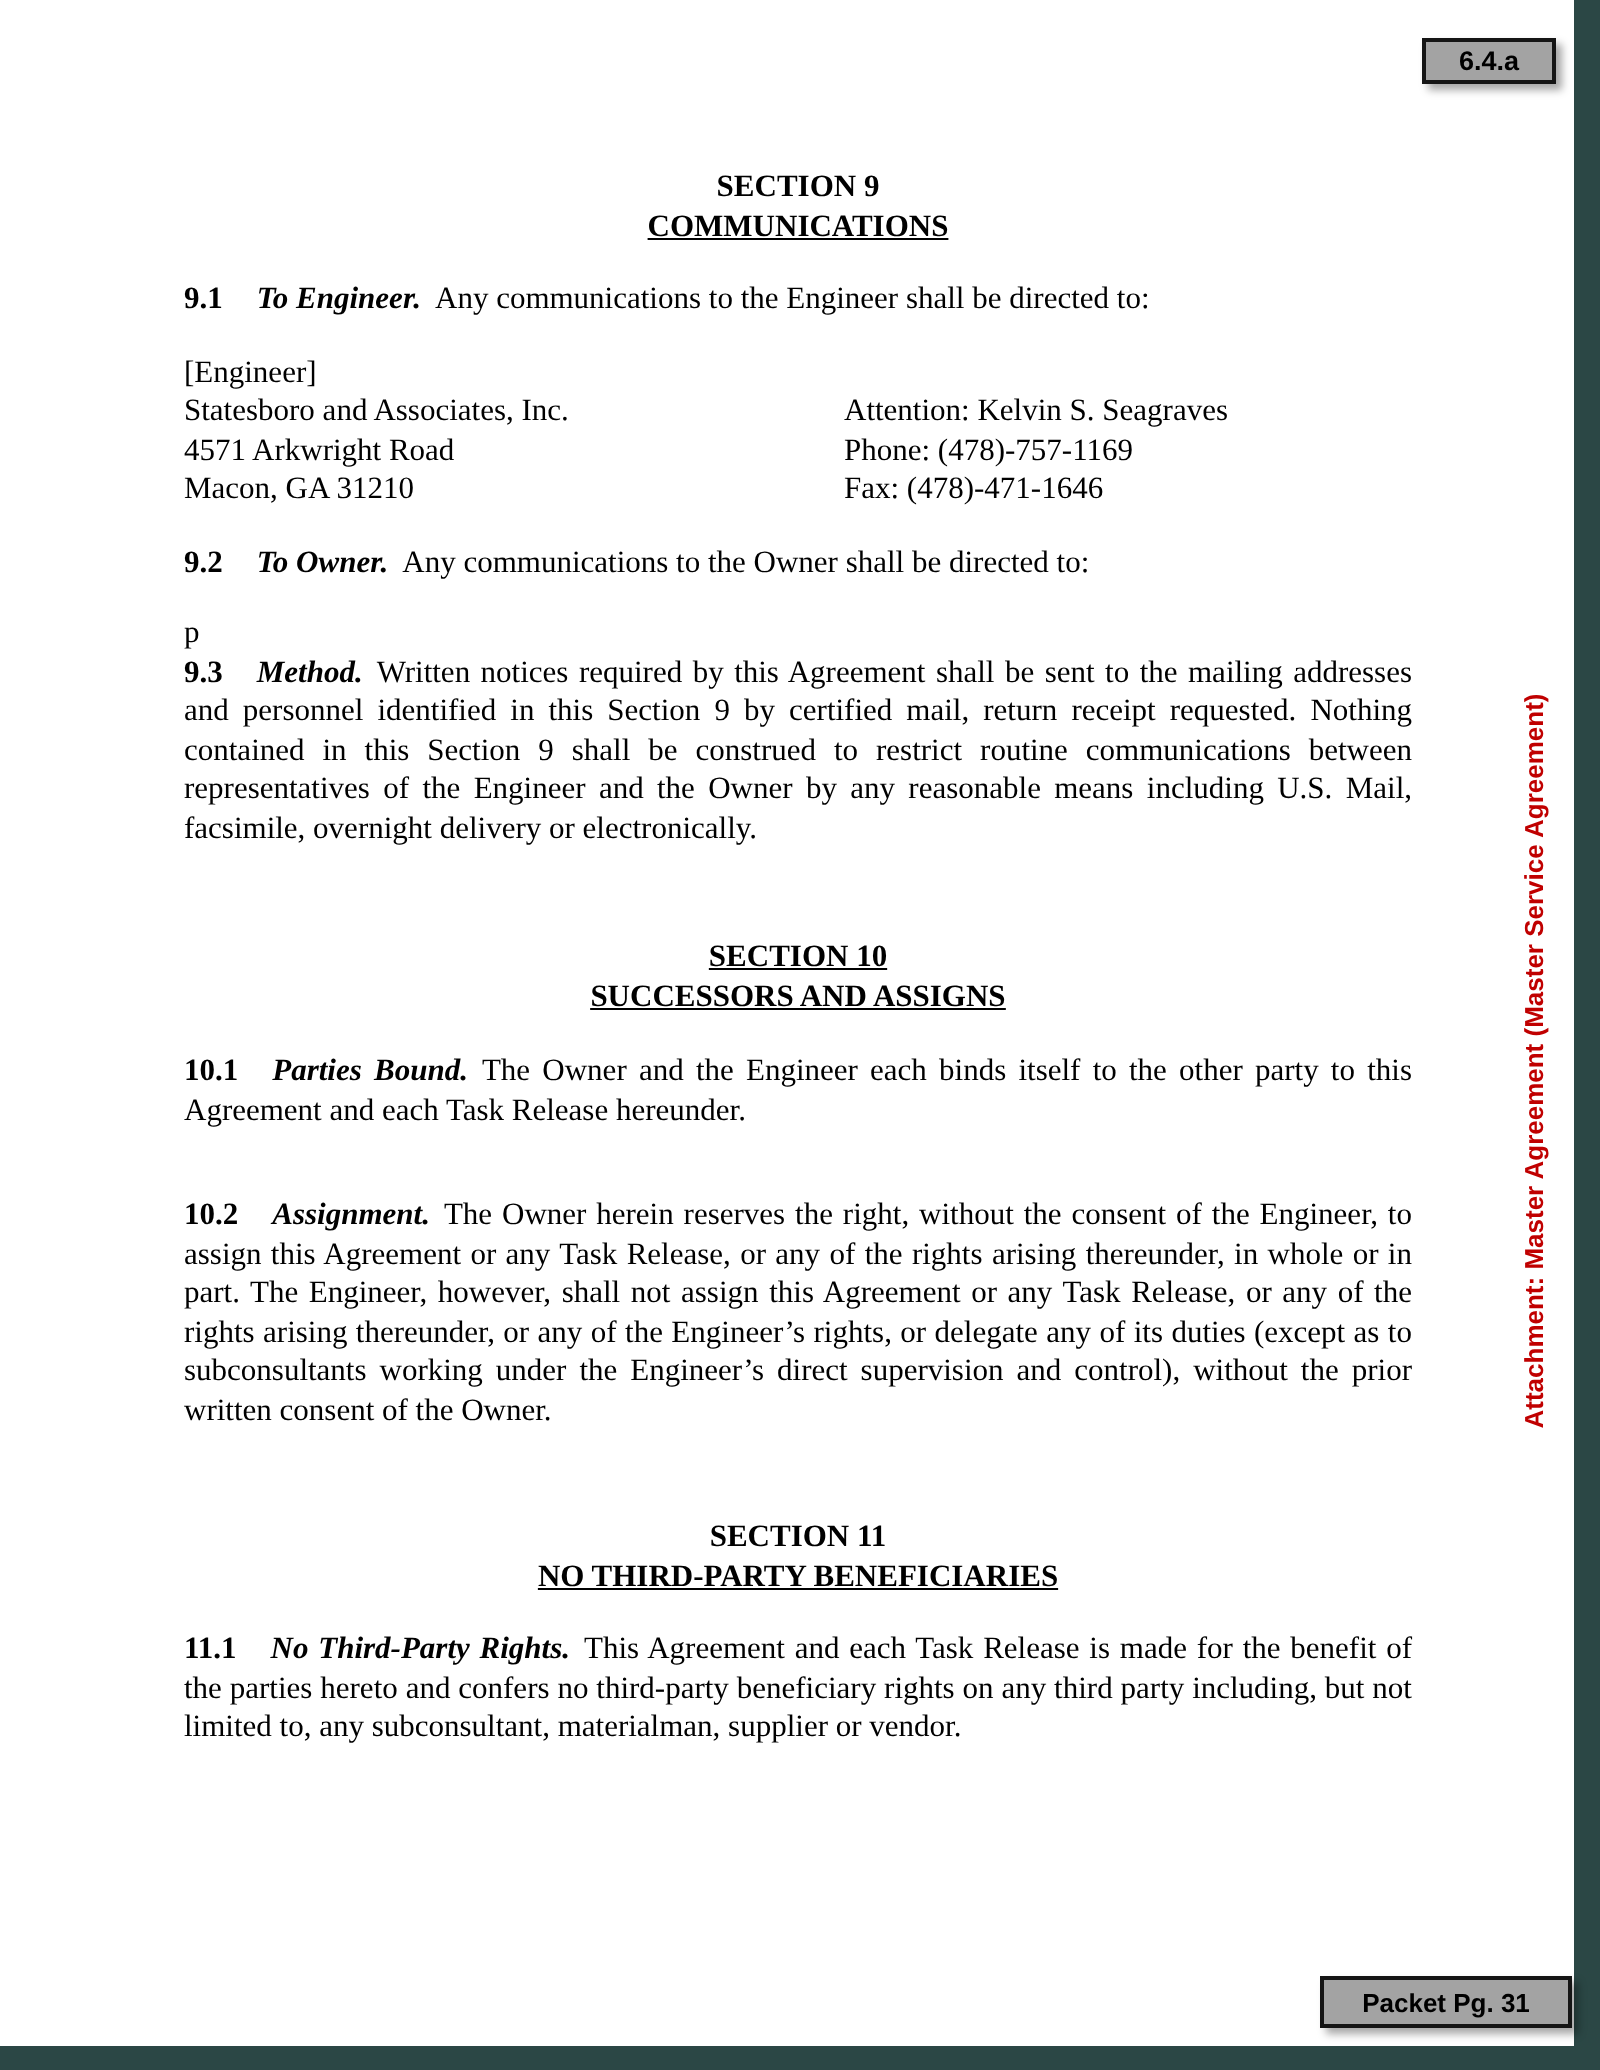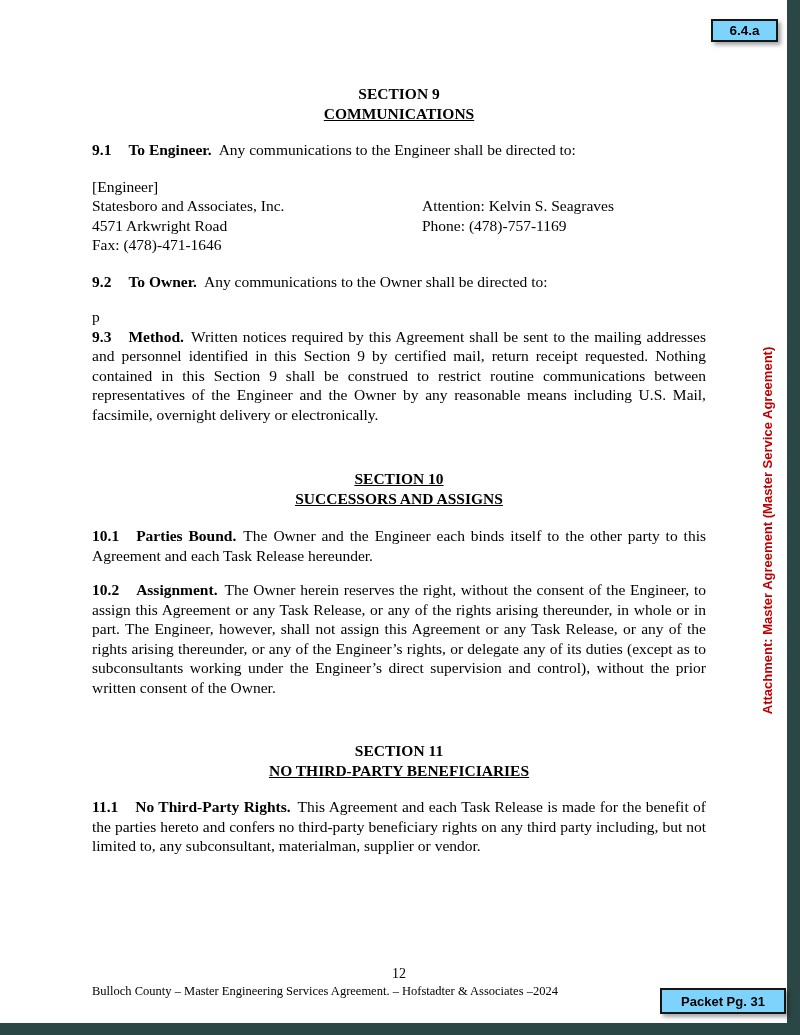--- a/index.html
+++ b/index.html
@@ -5,21 +5,21 @@
   * { margin:0; padding:0; box-sizing:border-box; }
   html,body { background:#e8e8e8; }
   body { width:800px; height:1035px; font-family:"Liberation Serif","DejaVu Serif",serif; color:#000; }
   .sheet { position:relative; width:800px; height:1035px; background:#ffffff; overflow:hidden; }
 
   
   .strip-right  { position:absolute; top:0; right:0; width:13px; height:100%; background:#2b4745; }
   .strip-bottom { position:absolute; left:0; bottom:0; width:100%; height:12px; background:#2b4745; }
 
   
-  .badge { position:absolute; background:#7dd3fc; border:2px solid #151515;
+  .badge { position:absolute; background:#a3a3a3; border:2px solid #151515;
            font-family:"Liberation Sans","DejaVu Sans",sans-serif; font-weight:bold;
            display:flex; align-items:center; justify-content:center;
            box-shadow:3px 3px 4px rgba(0,0,0,0.35); }
   .corner-badge { top:19px; right:22px; width:67px; height:23px; font-size:13.5px; }
   .packet-badge { right:14px; bottom:21px; width:126px; height:26px; font-size:13px; }
 
   
   .sidebar-text { position:absolute; left:567px; top:522px; width:400px; height:17px;
                   line-height:17px; text-align:center; transform:rotate(-90deg);
                   font-family:"Liberation Sans","DejaVu Sans",sans-serif; font-weight:bold;
@@ -30,21 +30,21 @@
              font-size:15.5px; line-height:19.5px; }
   .sh { text-align:center; font-weight:bold; }
   .sh .h-sub { text-decoration:underline; }
   .sh-9  { margin-bottom:17px; }
   .sh-10 { margin-top:45px; margin-bottom:18px;text-decoration:underline; }
   .sh-11 { margin-top:44px; margin-bottom:17px; }
 
   .para { margin:0; }
   .justify { text-align:justify; }
   .pnum  { font-weight:bold; margin-right:17px; }
-  .plabel{ font-weight:bold; margin-right:7px; }
+  .plabel{ font-weight:bold; margin-right:7px;font-style:italic; }
 
   .p91 { margin-bottom:17px; }
   .addr { margin-bottom:17px; }
   .addr-row { display:flex; }
   .addr-left { width:330px; }
   .addr-right { flex:1; }
   .p92 { margin-bottom:16px; }
   .stray { line-height:19.5px; }
 
   
@@ -74,55 +74,52 @@
       <div class="addr-tag">[Engineer]</div>
       <div class="addr-row">
         <div class="addr-left">Statesboro and Associates, Inc.</div>
         <div class="addr-right">Attention:  Kelvin S. Seagraves</div>
       </div>
       <div class="addr-row">
         <div class="addr-left">4571 Arkwright Road</div>
         <div class="addr-right">Phone: (478)-757-1169</div>
       </div>
       <div class="addr-row">
+        <div class="addr-left">Macon, GA  31210</div>
         <div class="addr-right">Fax:    (478)-471-1646</div>
       </div>
     </div>
 
     <p class="para p92"><span class="pnum">9.2</span><span class="plabel">To Owner.</span><span>Any communications to the Owner shall be directed to:</span></p>
 
 
     <div class="stray">p</div>
 
     <p class="para justify"><span class="pnum">9.3</span><span class="plabel">Method.</span><span>Written notices required by this Agreement shall be sent to the mailing addresses and personnel identified in this Section 9 by certified mail, return receipt requested.  Nothing contained in this Section 9 shall be construed to restrict routine communications between representatives of the Engineer and the Owner by any reasonable means including U.S. Mail, facsimile, overnight delivery or electronically.</span></p>
 
     <div class="sh sh-10">
       <div class="h-title">SECTION 10</div>
       <div class="h-sub">SUCCESSORS AND ASSIGNS</div>
     </div>
 
-    <p class="para justify" style="margin-bottom:15px;"><span class="pnum">10.1</span><span class="plabel">Parties Bound.</span><span>The Owner and the Engineer each binds itself to the other party to this Agreement and each Task Release hereunder.</span></p>
+    <p class="para justify" style="margin-bottom:33px;"><span class="pnum">10.1</span><span class="plabel">Parties Bound.</span><span>The Owner and the Engineer each binds itself to the other party to this Agreement and each Task Release hereunder.</span></p>
 
     <p class="para justify"><span class="pnum">10.2</span><span class="plabel">Assignment.</span><span>The Owner herein reserves the right, without the consent of the Engineer, to assign this Agreement or any Task Release, or any of the rights arising thereunder, in whole or in part.  The Engineer, however, shall not assign this Agreement or any Task Release, or any of the rights arising thereunder, or any of the Engineer’s rights, or delegate any of its duties (except as to subconsultants working under the Engineer’s direct supervision and control), without the prior written consent of the Owner.</span></p>
 
     <div class="sh sh-11">
       <div class="h-title">SECTION 11</div>
       <div class="h-sub">NO THIRD-PARTY BENEFICIARIES</div>
     </div>
 
     <p class="para justify"><span class="pnum">11.1</span><span class="plabel">No Third-Party Rights.</span><span>This Agreement and each Task Release is made for the benefit of the parties hereto and confers no third-party beneficiary rights on any third party including, but not limited to, any subconsultant, materialman, supplier or vendor.</span></p>
 
   </div>
 
   <div class="sidebar-text">Attachment: Master Agreement  (Master Service Agreement)</div>
 
-  <div class="footer">
-    <div class="page-num">12</div>
-    <div class="footer-line">Bulloch County – Master Engineering Services Agreement. – Hofstadter &amp; Associates –2024</div>
-  </div>
 
   <div class="strip-right"></div>
   <div class="strip-bottom"></div>
 
   <div class="badge packet-badge">
     <span>Packet Pg. 31</span>
   </div>
 
 </div>
 

